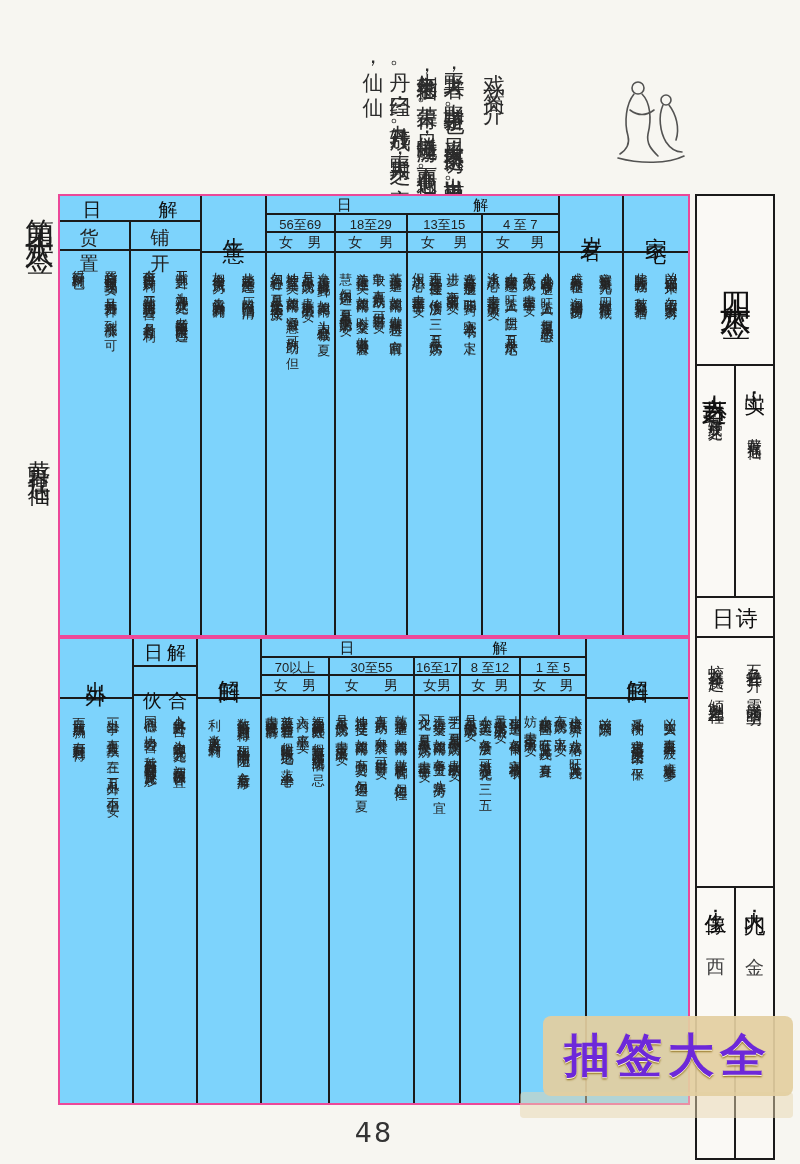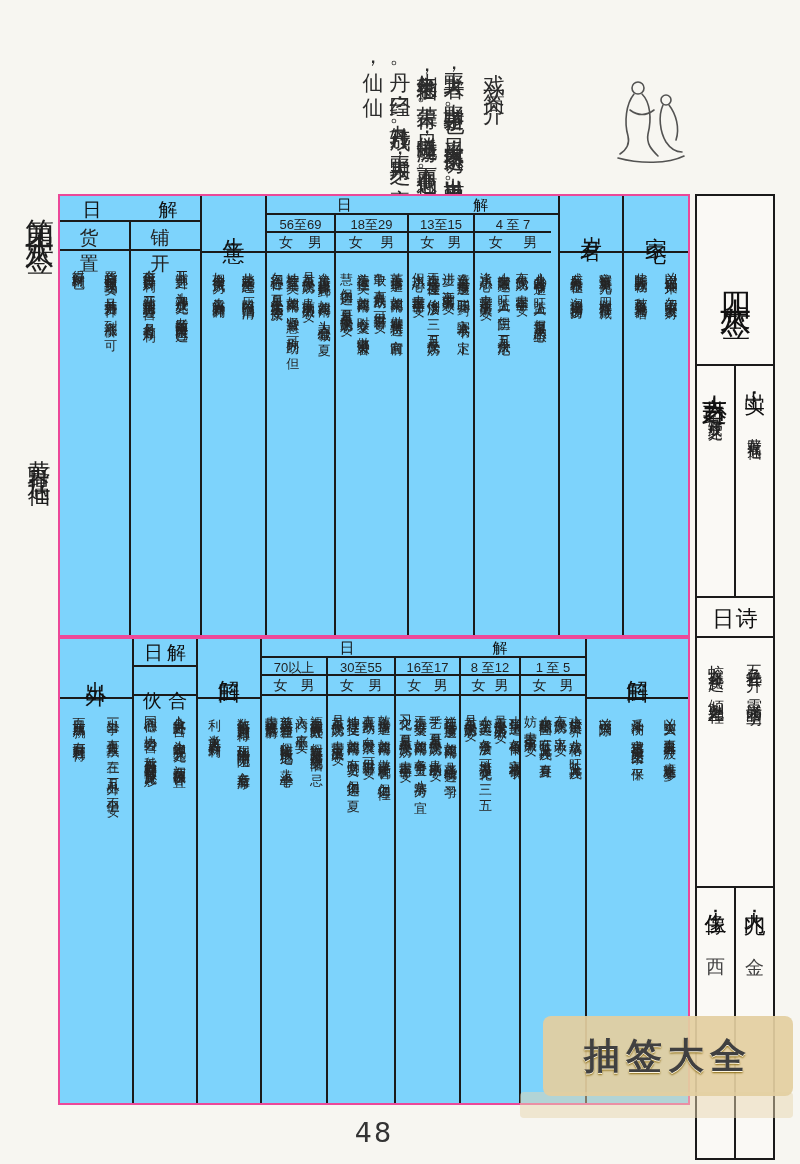--- a/index.html
+++ b/index.html
@@ -61,21 +61,21 @@
   #sb-poem-h{height:40px;border-bottom:2px solid #1a1a1a;font-size:22px;color:#111;text-align:justify;text-align-last:justify;text-justify:inter-character;padding:6px 20% 12px;}
   #sb-poem{height:250px;border-bottom:2px solid #1a1a1a;display:flex;flex-direction:row-reverse;justify-content:space-around;padding-top:14px;}
   #sb-poem .vl{writing-mode:vertical-rl;text-orientation:upright;font-size:16px;line-height:26px;letter-spacing:3px;color:#222;}
   #sb-bottom{flex:1;display:flex;flex-direction:row-reverse;}
   #sb-bottom > div{flex:1;display:flex;justify-content:center;padding-top:6px;}
   #sb-bottom > div + div{border-right:2px solid #1a1a1a;}
   .nz-lab{font-size:22px;letter-spacing:2px;color:#111;}
   .nz-val{font-size:19px;margin-top:4px;color:#444;}
   
   #wm{position:absolute;left:543px;top:1016px;width:250px;height:80px;background:rgba(227,207,160,.93);border-radius:8px;z-index:10;display:flex;align-items:center;justify-content:center;}
-  #wm .wm-text{font-size:36px;font-weight:bold;letter-spacing:6px;color:#404040;text-shadow:0 1px 0 #fff6dd,0 2px 2px #8a6a10;font-family:Liberation Mono, monospace;}
+  #wm .wm-text{font-size:46px;font-weight:bold;letter-spacing:6px;color:#6d28d9;text-shadow:0 1px 0 #fff6dd,0 2px 2px #8a6a10;font-family:Liberation Mono, monospace;}
   #wm2{position:absolute;left:520px;top:1092px;width:273px;height:26px;background:rgba(231,214,175,.5);border-radius:4px;z-index:9;}
 </style>
 </head>
 <body>
 
 <div id="page">
 
   <div id="intro">
     <div class="intro-title">戏文简介</div>
     <div class="intro-text">王野人者，山野之骄子也。日受大自然之引诱，出世之心日炽。乃生刻意求仙，苦未得。日倦睡魂游，而不意遇仙。仙带回洞中炼丹。经曰：九转丹成。王野人用之，率未成仙，仙</div>
@@ -147,21 +147,21 @@
             <div class="age-col" style="width:73px">
               <div class="age-range">18至29</div>
               <div class="age-gender">女男</div>
               <div class="vbody">
                   <div class="vl">英造步运亨通　如龙得雨　做事智慧特达　宜向前</div>
                   <div class="vl">争取　有贵人扶助　可得财喜平安</div>
                   <div class="vl">美造行运佳美　如龙得雨　时令交泰　做事贤淑智</div>
                   <div class="vl">慧　但勿操迫　夏月虽有小疾无妨平安</div>
                 </div>
             </div>
-            <div class="age-col" style="width:66px">
+            <div class="age-col" style="width:75px">
               <div class="age-range">13至15</div>
               <div class="age-gender">女男</div>
               <div class="vbody">
                   <div class="vl">童造之卦运度亨通　聪明开窍　宜入学读书　定卜</div>
                   <div class="vl">进步　高迁之贺出入平安</div>
                   <div class="vl">玉造现年运度甚佳　伶俐活泼　三　五月小疾无妨</div>
                   <div class="vl">但水边小心　幸吉星守命平安</div>
                 </div>
             </div>
             <div class="age-col" style="width:78px">
@@ -244,21 +244,21 @@
             <div class="age-col" style="width:89px">
               <div class="age-range">30至55</div>
               <div class="age-gender">女男</div>
               <div class="vbody">
                   <div class="vl">乾造步运亨通　如龙得雨　做事才能机智　但勿迫性</div>
                   <div class="vl">有贵人扶助　向外发展　可得财喜平安</div>
                   <div class="vl">坤造行运交佳　如龙得雨　有助之贤　但勿操迫　夏</div>
                   <div class="vl">月虽有小疾无妨　吉星守度出入平安</div>
                 </div>
             </div>
-            <div class="age-col" style="width:65px">
+            <div class="age-col" style="width:46px">
               <div class="age-range">16至17</div>
               <div class="age-gender">女男</div>
               <div class="vbody">
                   <div class="vl">祥造现年运度亨通　如龙得雨　凡事通能特达　学习</div>
                   <div class="vl">手艺　夏月虽有小疾无妨　贵人扶助平安</div>
                   <div class="vl">玉造行运交泰　如龙得雨　各事贤玉　八字清秀　宜</div>
                   <div class="vl">习文化　夏月虽有小疾无妨　吉星守命平安</div>
                 </div>
             </div>
             <div class="age-col" style="width:60px">

